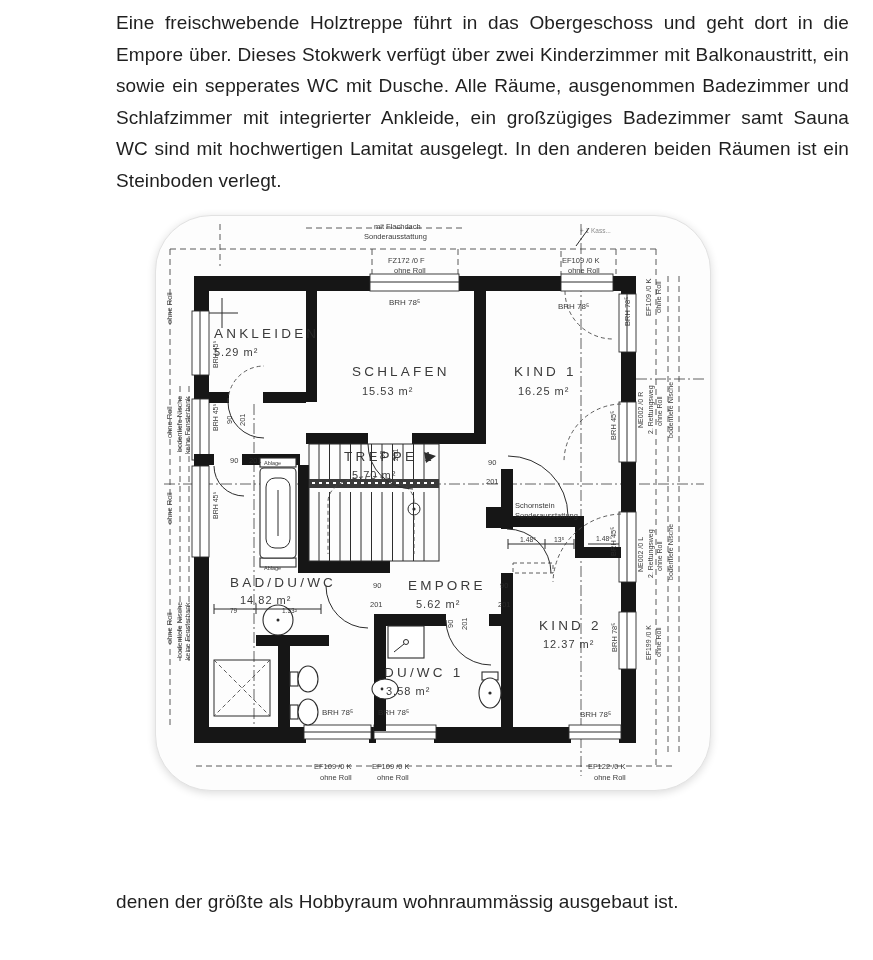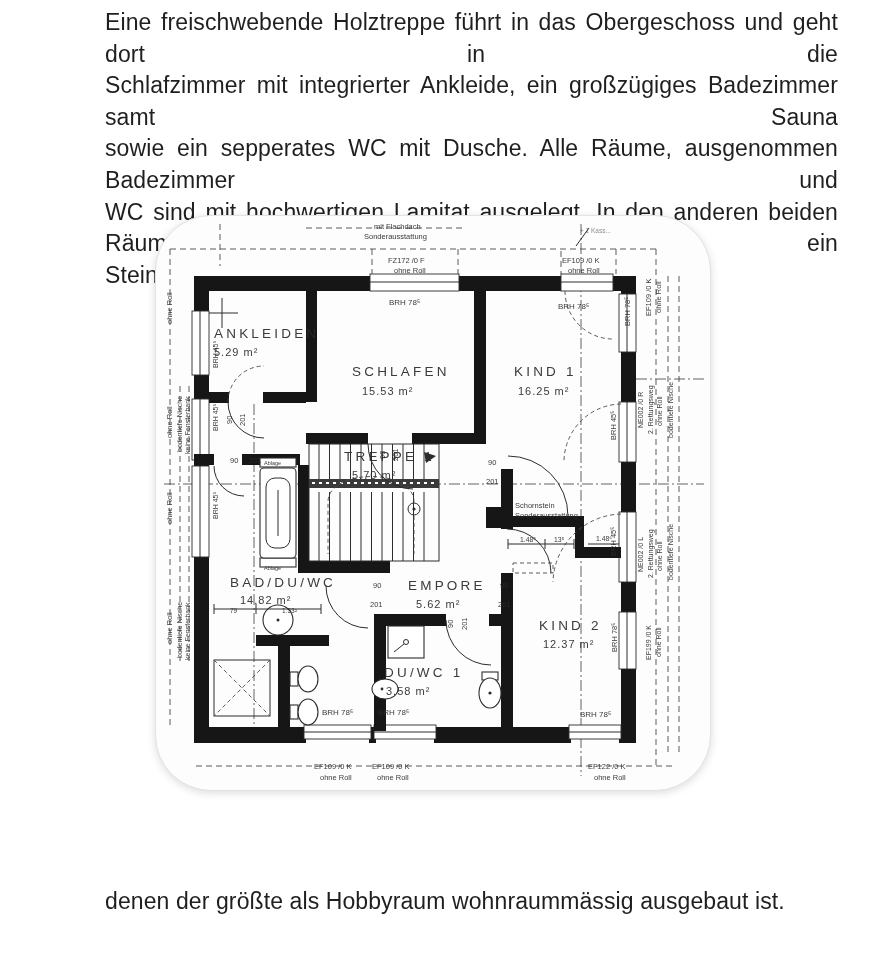--- a/index.html
+++ b/index.html
@@ -2,21 +2,21 @@
 <html style="--page-bg: #ffffff; --text: #1f1f1f; --plan-wall: #161616; --card-bg: #fdfdfd; --card-border: #e2e2e2;"><head>
 <meta charset="utf-8">
 <style>
   :root{
     --page-bg:#ffffff; --text:#1f1f1f; --ink:#1a1a1a; --wall:#161616;
     --faint:#555; --card-bg:#fdfdfd; --card-border:#e2e2e2;
   }
   *{margin:0;padding:0;box-sizing:border-box}
   html,body{width:873px;height:960px;background:var(--page-bg);overflow:hidden;
     font-family:"Liberation Sans","DejaVu Sans",sans-serif}
-  .para{position:absolute;left:105px;width:733px;font-size:23px;
+  .para{position:absolute;left:116px;width:733px;font-size:19px;
     line-height:31.6px;color:var(--text);letter-spacing:.1px}
   .para .jl{text-align:justify;text-align-last:justify}
   .para .ll{text-align:left}
   #para-top{top:7px}
   #para-bottom{top:884px;line-height:35px}
   .plan-card{position:absolute;left:155px;top:215px;width:556px;height:576px;
     background:var(--card-bg);border:1px solid var(--card-border);
     border-radius:56px;box-shadow:0 2px 8px rgba(0,0,0,.14);overflow:hidden}
   svg{display:block}
   svg text{fill:#2b2b2b;font-family:"Liberation Sans","DejaVu Sans",sans-serif}
@@ -27,22 +27,23 @@
   .axis{stroke:#3a3a3a;fill:none;stroke-width:.8;stroke-dasharray:11 3 2 3}
   .arc{stroke:#2c2c2c;fill:none;stroke-width:1}
   .arcd{stroke:#4a4a4a;fill:none;stroke-width:.9;stroke-dasharray:4 3}
   .fx{stroke:#2c2c2c;fill:#fff;stroke-width:1.1}
 </style>
 </head>
 <body>
 
 <div class="para" id="para-top">
   <div class="jl">Eine freischwebende Holztreppe führt in das Obergeschoss und geht dort in die</div>
+  <div class="jl">Empore über. Dieses Stokwerk verfügt über zwei Kinderzimmer mit Balkonaustritt, ein</div>
+  <div class="jl">sowie ein sepperates WC mit Dusche. Alle Räume, ausgenommen Badezimmer und</div>
   <div class="jl">Schlafzimmer mit integrierter Ankleide, ein großzügiges Badezimmer samt Sauna</div>
-  <div class="jl">sowie ein sepperates WC mit Dusche. Alle Räume, ausgenommen Badezimmer und</div>
   <div class="jl">WC sind mit hochwertigen Lamitat ausgelegt. In den anderen beiden Räumen ist ein</div>
   <div class="ll">Steinboden verlegt.</div>
 </div>
 
 <div class="plan-card">
 <svg width="556" height="576" viewBox="0 0 556 576" xmlns="http://www.w3.org/2000/svg">
 
   <g>
     <path class="dash" d="M150,12 H310 M14,33 H500 M40,550 H520 M14,33 V510 M24,170 V445 M33,170 V445 M500,33 V550 M512,60 V540 M523,60 V540 M64,8 V50 M405,35 V58 M460,33 V58 M216,33 V58 M302,33 V58"></path>
     <path class="thin" d="M420,30 L433,12" stroke-width=".8"></path>

